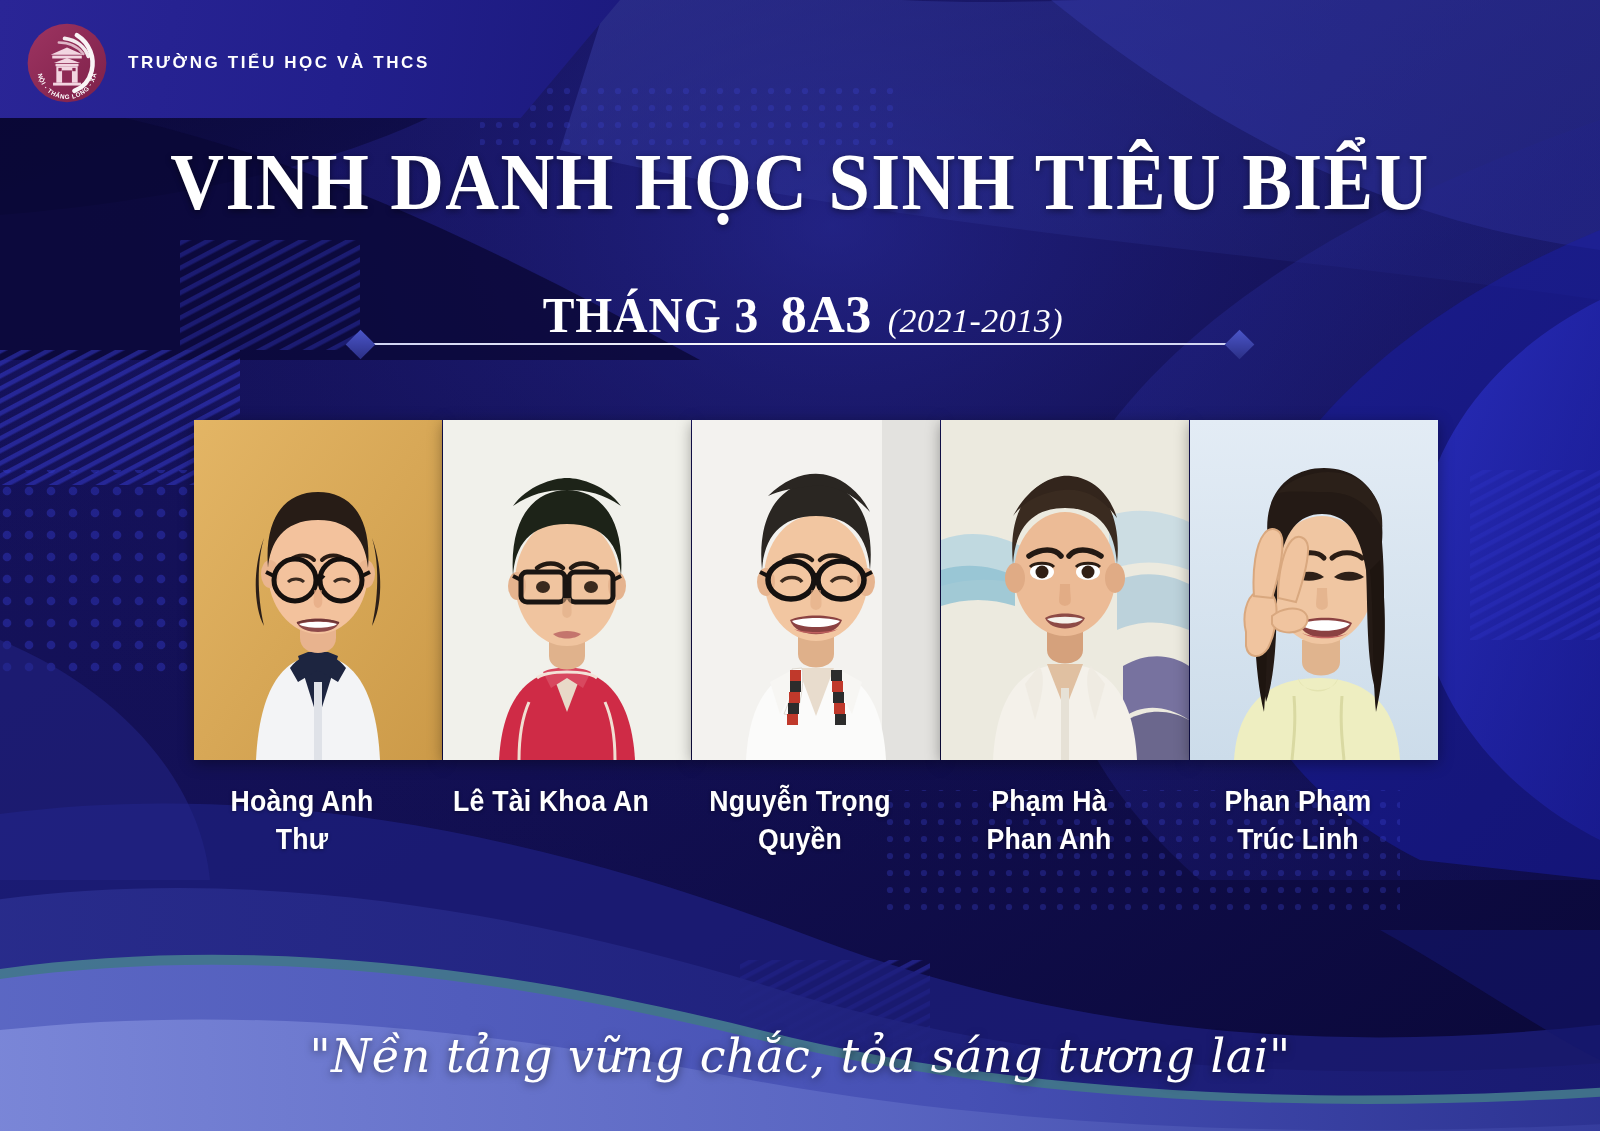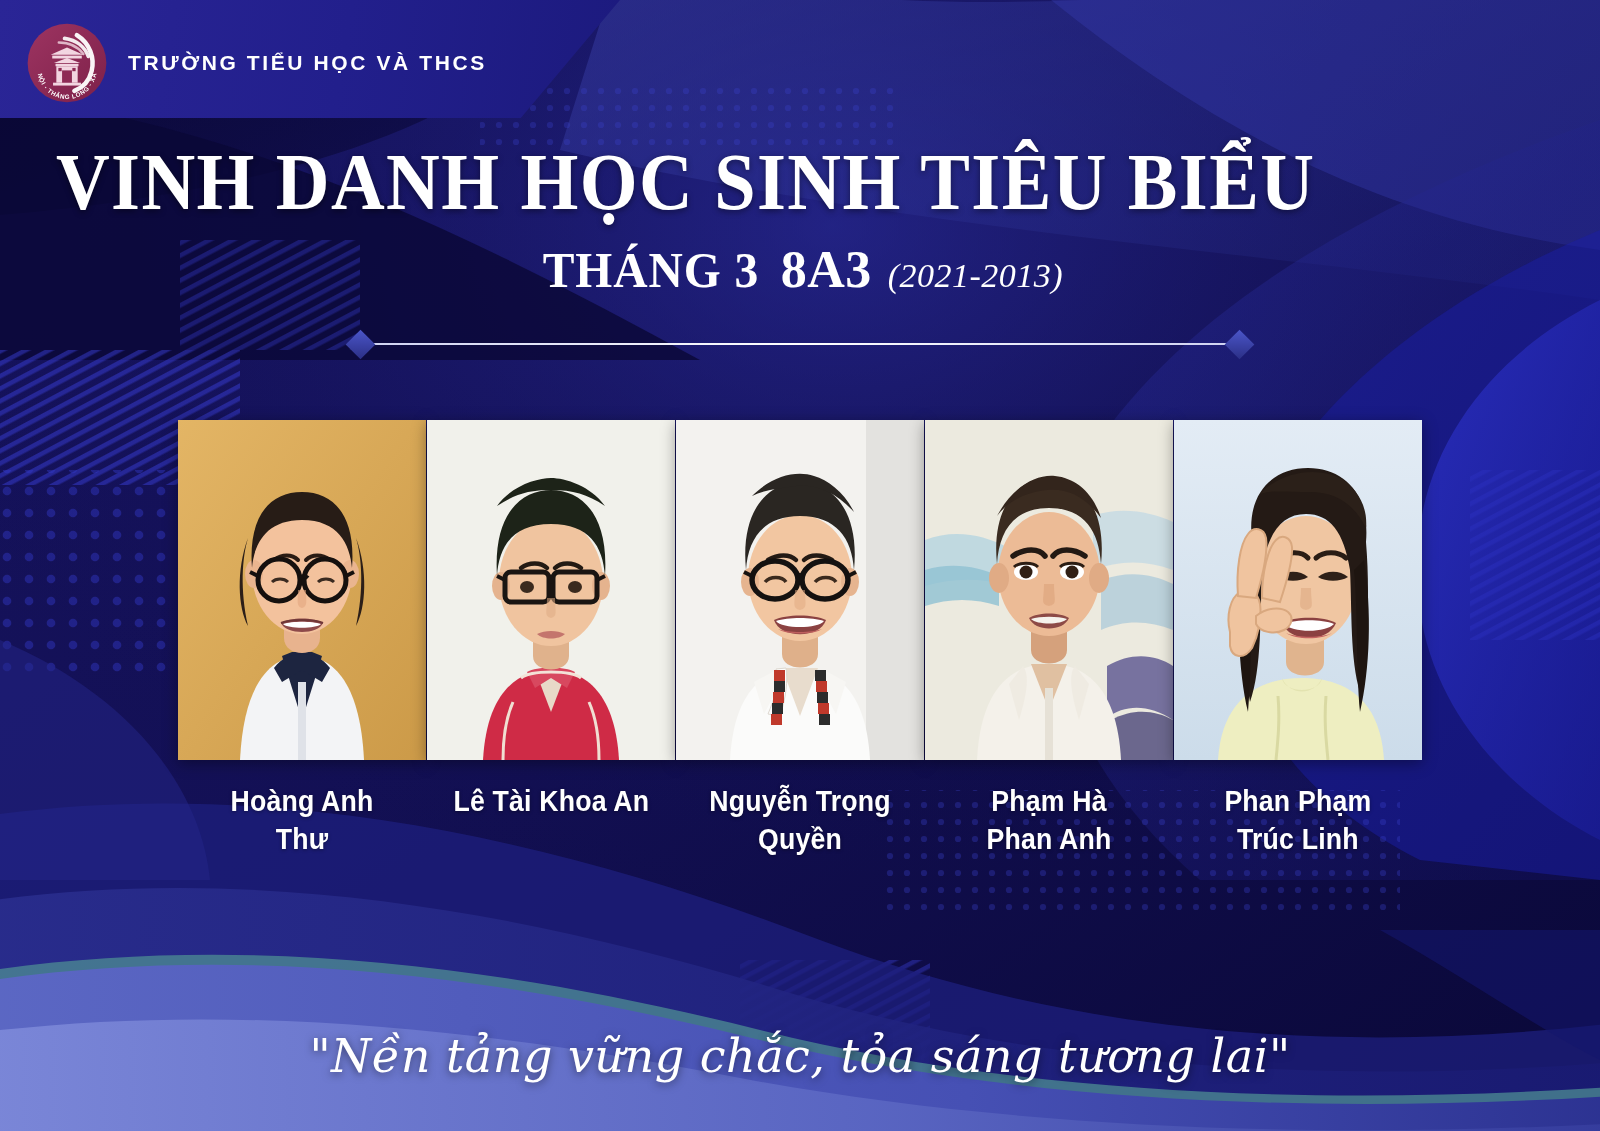--- a/index.html
+++ b/index.html
@@ -32,31 +32,31 @@
     position:absolute; top:22px; left:26px;
     display:flex; align-items:center; gap:20px;
     z-index:8;
   }
   .logo-wrap { width:82px; height:82px; flex:0 0 82px; }
   .brand-text {
     display:flex; flex-direction:row; gap:7px;
     color:#ffffff;
     font-family:"Liberation Sans", sans-serif;
     font-weight:700;
-    font-size:21px;
+    font-size:17px;
     letter-spacing:2.6px;
     line-height:1.08;
     text-transform:uppercase;
     white-space:nowrap;
   }
 
   
   .title-block {
     position:absolute; top:140px; left:0; width:1600px;
-    z-index:7;
+    text-align:center; z-index:7;
   }
   .main-title {
     font-family:"Liberation Serif", serif;
     font-weight:700;
     font-size:80px;
     color:#ffffff;
     letter-spacing:1.5px;
     line-height:1.05;
     transform:scaleX(0.93);
     text-shadow:0 2px 7px rgba(0,0,0,.45);
@@ -78,20 +78,21 @@
     font-family:"DejaVu Serif", serif;
     font-style:italic; font-weight:400;
     font-size:56px;
     letter-spacing:-1px;
     padding:0 6px;
   }
   .class-name {
     font-family:"Liberation Serif", serif;
     font-weight:700; font-size:52px;
     letter-spacing:0.5px;
+    margin-top:45px;
   }
   .school-year {
     font-family:"Liberation Serif", serif;
     font-style:italic; font-weight:400;
     font-size:34px;
     letter-spacing:0.5px;
   }
 
   
   .divider {
@@ -113,21 +114,21 @@
   }
 
   
   .students {
     position:absolute; top:420px; left:0; width:1600px;
     display:flex; justify-content:center;
     align-items:flex-start;
     gap:33px;
     z-index:7;
   }
-  .student { width:216px; display:flex; flex-direction:column; align-items:center; }
+  .student { width:216px; display:flex; flex-direction:column; }
   .photo-frame {
     width:248px; height:340px;
     background:#ffffff;
     overflow:hidden;
     position:relative;
     box-shadow:0 3px 14px rgba(0,0,0,.38);
   }
   .photo-frame svg { display:block; width:248px; height:340px; }
   .student-name {
     margin-top:22px;

